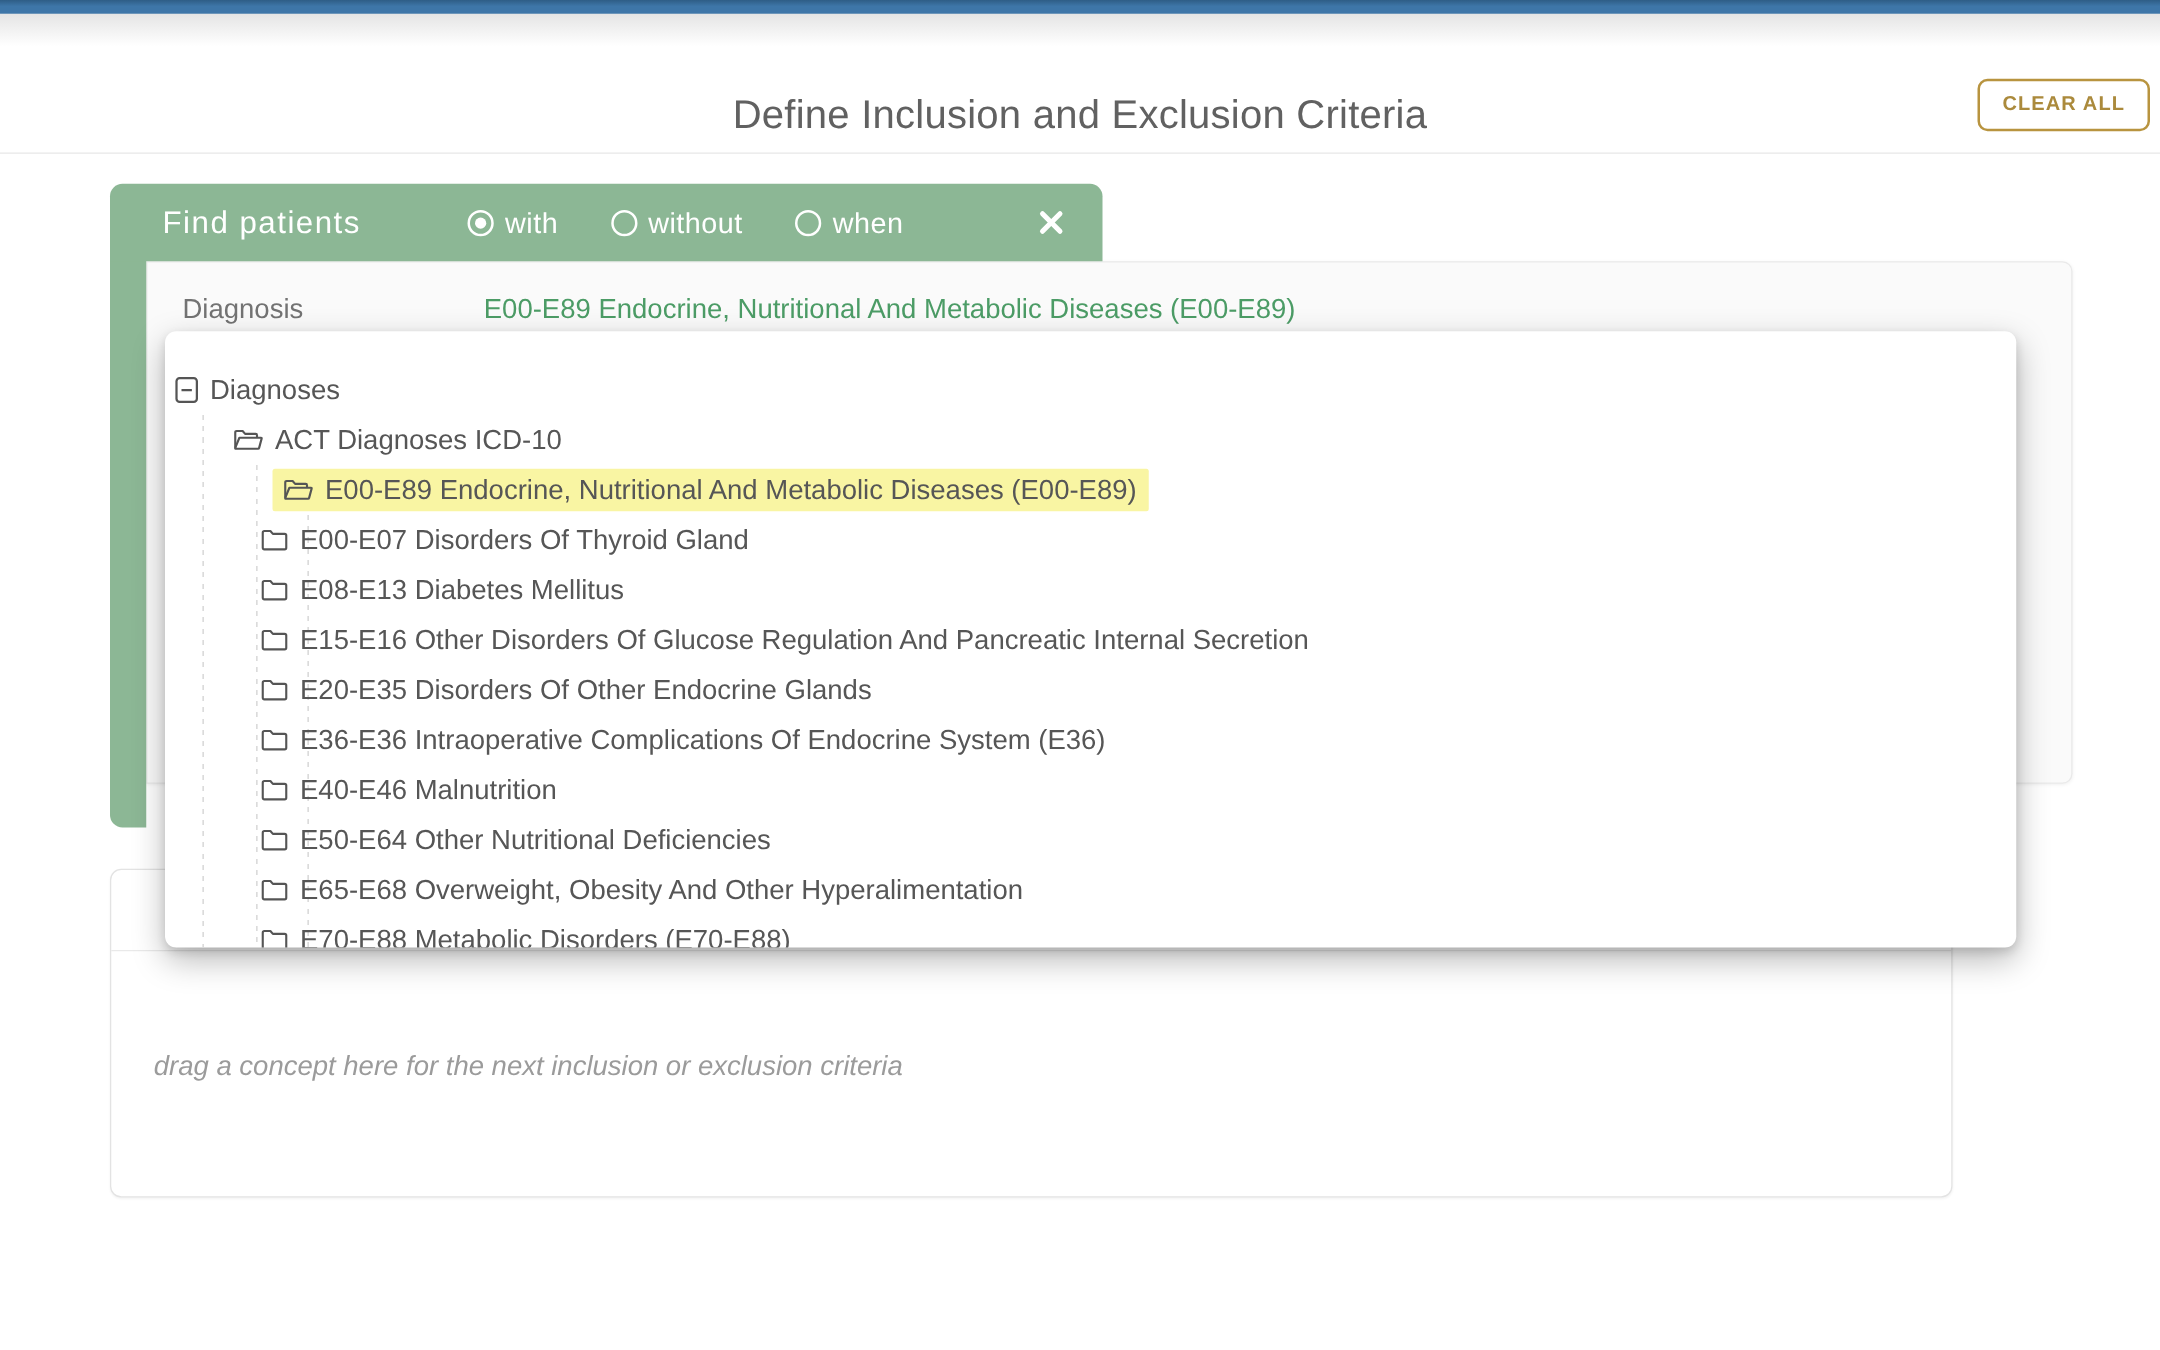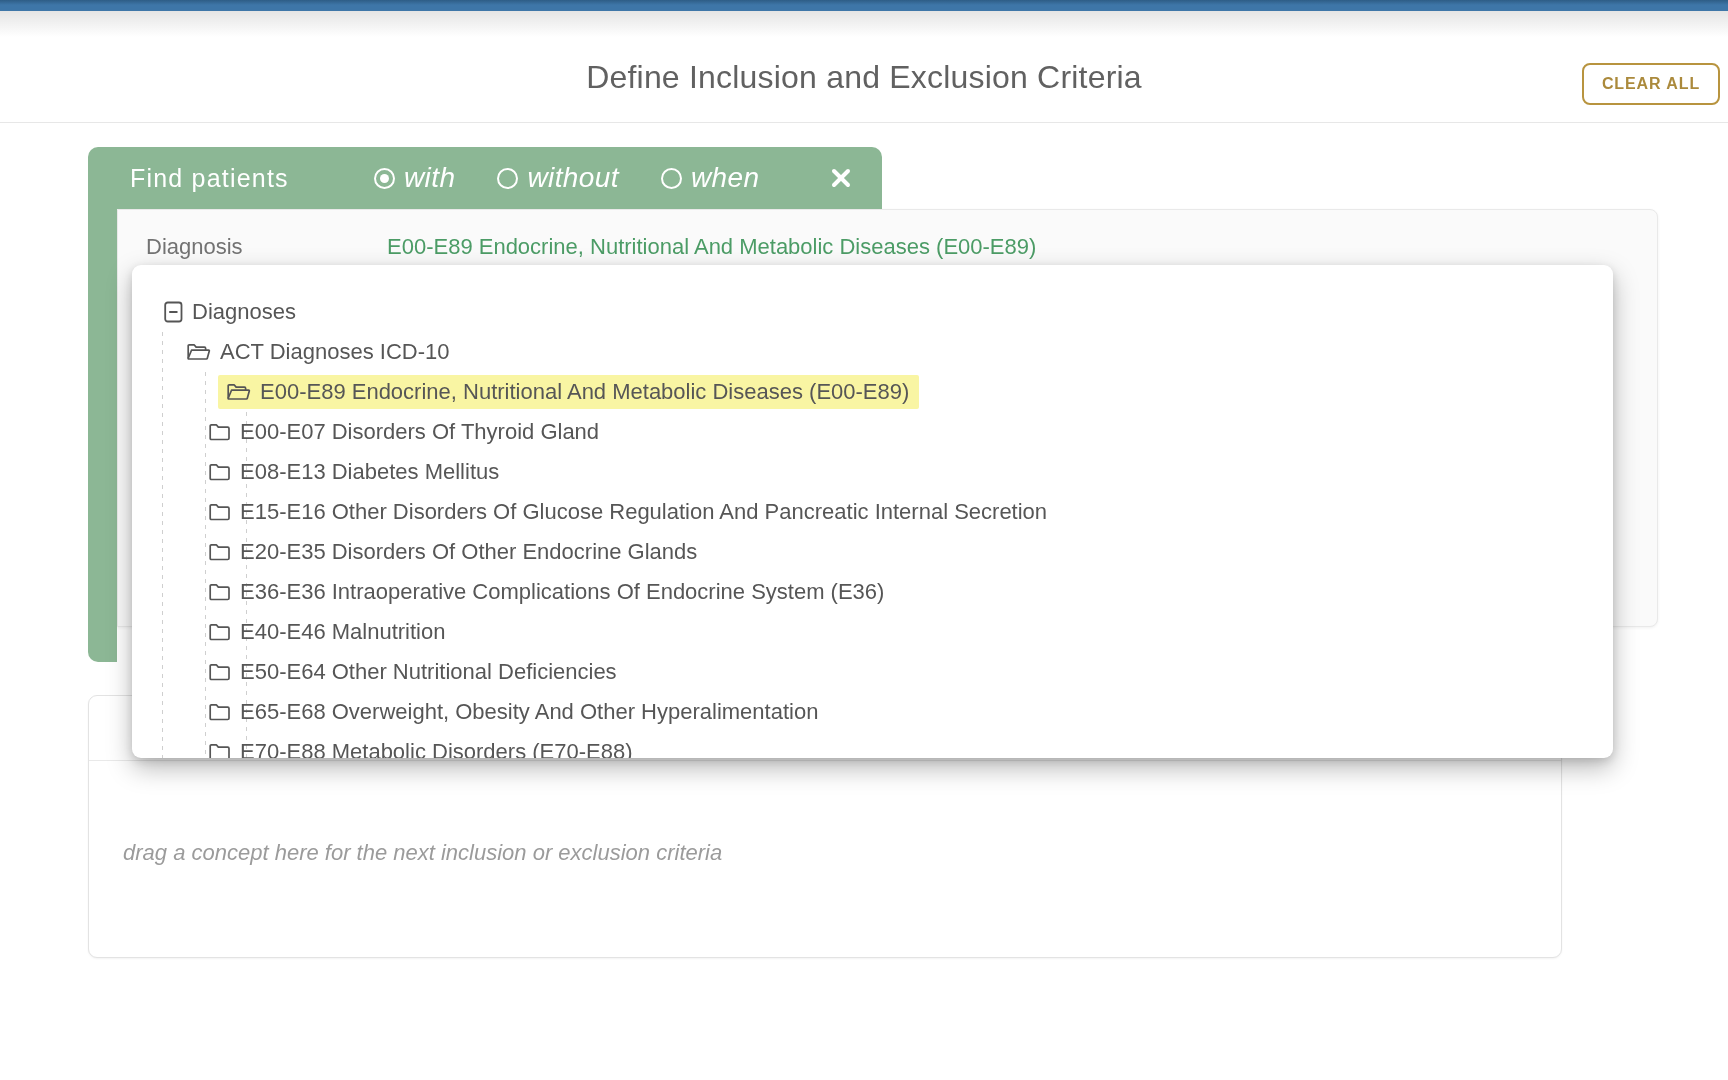--- a/index.html
+++ b/index.html
@@ -4,58 +4,58 @@
 <style>
   html,body{margin:0;padding:0;background:#fff;}
   body{font-family:"Liberation Sans",sans-serif;}
   #canvas{position:relative;width:1728px;height:1080px;background:#fff;overflow:hidden;}
 
   
   .topbar{position:absolute;left:0;top:0;width:1728px;height:11px;
     background:linear-gradient(180deg,#2e5d86 0%,#3e76a8 45%,#3e76a8 100%);}
   .top-shadow{position:absolute;left:0;top:11px;width:1728px;height:26px;
     background:linear-gradient(180deg,rgba(90,90,90,.16),rgba(255,255,255,0));}
-  .page-title{position:absolute;left:0;top:59px;width:1728px;text-align:center;
+  .page-title{position:absolute;left:0;top:73px;width:1728px;text-align:center;
     font-size:32px;color:#616161;letter-spacing:.2px;}
   .header-divider{position:absolute;left:0;top:122px;width:1728px;height:1px;background:#e7e7e7;}
   .clear-all{position:absolute;left:1582px;top:63px;width:138px;height:42px;box-sizing:border-box;
     border:2px solid #b8943f;border-radius:8px;background:#fff;color:#ab8a3c;
     font-size:16px;font-weight:700;letter-spacing:.9px;display:flex;align-items:center;justify-content:center;
     font-family:"Liberation Sans",sans-serif;cursor:pointer;}
 
   
   .g1-header{position:absolute;left:88px;top:147px;width:774px;height:62px;
     background:var(--green,#8cb795);border-radius:10px 10px 0 0;z-index:2;padding-left:20px;}
   .g1-rail{position:absolute;left:88px;top:208px;width:29px;height:454px;
     background:var(--green,#8cb795);border-radius:0 0 0 10px;z-index:2;}
   .find-label{position:absolute;left:42px;top:0;height:62px;line-height:62px;
     color:#fff;font-size:25px;letter-spacing:1.2px;}
   .radio-group{position:absolute;left:286px;top:0;height:62px;display:flex;align-items:center;}
   .radio-item{display:flex;align-items:center;margin-right:42px;cursor:pointer;}
   .radio{width:21px;height:21px;border:2.5px solid #fff;border-radius:50%;box-sizing:border-box;
     display:flex;align-items:center;justify-content:center;margin-right:9px;flex:0 0 auto;}
   .radio.sel::after{content:'';width:9px;height:9px;background:#fff;border-radius:50%;}
-  .radio-label{color:#fff;font-size:28px;letter-spacing:.4px;font-style:italic;}
+  .radio-label{color:#fff;font-size:23px;letter-spacing:.4px;}
   .close-x{position:absolute;left:742px;top:20px;width:22px;height:22px;cursor:pointer;}
   .close-x svg{display:block;}
 
   
   .g1-panel{position:absolute;left:117px;top:209px;width:1541px;height:418px;box-sizing:border-box;
     background:#fafafa;border:1px solid #e9e9e9;border-radius:0 8px 8px 0;z-index:1;
     box-shadow:0 1px 3px rgba(0,0,0,.06);}
   .diag-label{position:absolute;left:28px;top:24px;font-size:22px;color:#737373;}
   .diag-value{position:absolute;left:269px;top:24px;font-size:22px;color:#4c9c66;cursor:pointer;}
 
   
   .dropdown{position:absolute;left:132px;top:265px;width:1481px;height:493px;background:#fff;
     border-radius:9px;box-shadow:0 10px 26px rgba(0,0,0,.28),0 3px 8px rgba(0,0,0,.12);
     overflow:hidden;z-index:5;}
   .tree{position:relative;padding-top:27px;}
   .tree-row{height:40px;display:flex;align-items:center;font-size:22px;color:#565656;white-space:nowrap;cursor:pointer;position:relative;z-index:1;}
-  .lv0{padding-left:32px;} .lv1{padding-left:54px;} .lv2{padding-left:94px;} .lv3{padding-left:76px;}
+  .lv0{padding-left:8px;} .lv1{padding-left:54px;} .lv2{padding-left:94px;} .lv3{padding-left:76px;}
   .tree-row .icon{display:inline-flex;margin-right:9px;flex:0 0 auto;}
   .hl{display:inline-flex;align-items:center;background:var(--hl,#f9f5a3);
     padding:4px 10px 4px 8px;margin-left:-8px;border-radius:2px;}
   .guide{position:absolute;top:0;width:1px;z-index:0;
     background:repeating-linear-gradient(180deg,#cfcfcf 0 4px,transparent 4px 9px);}
   .guide.g0{left:30px;top:67px;height:426px;}
   .guide.g1{left:73px;top:107px;height:386px;}
   .guide.g2{left:114px;top:147px;height:346px;}
 
   

